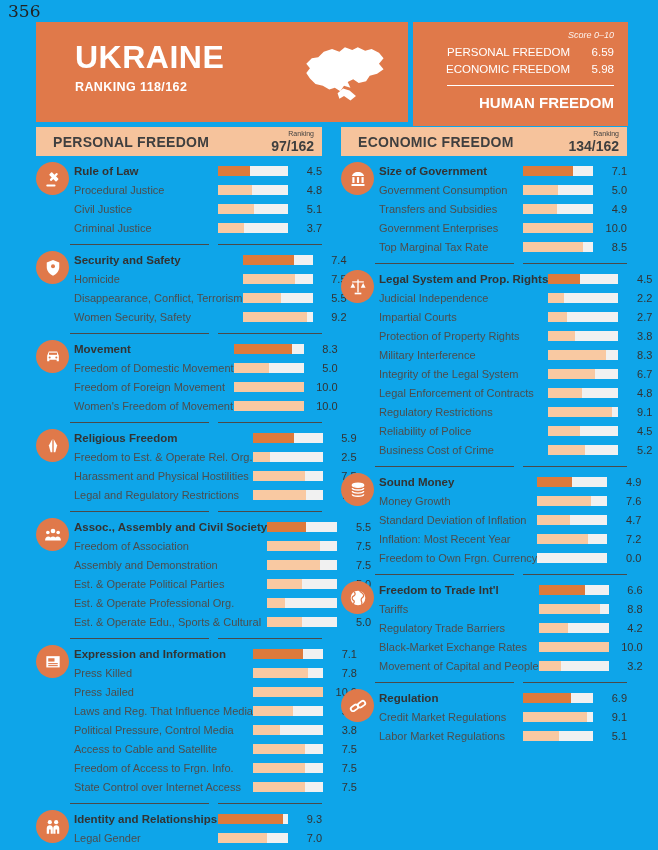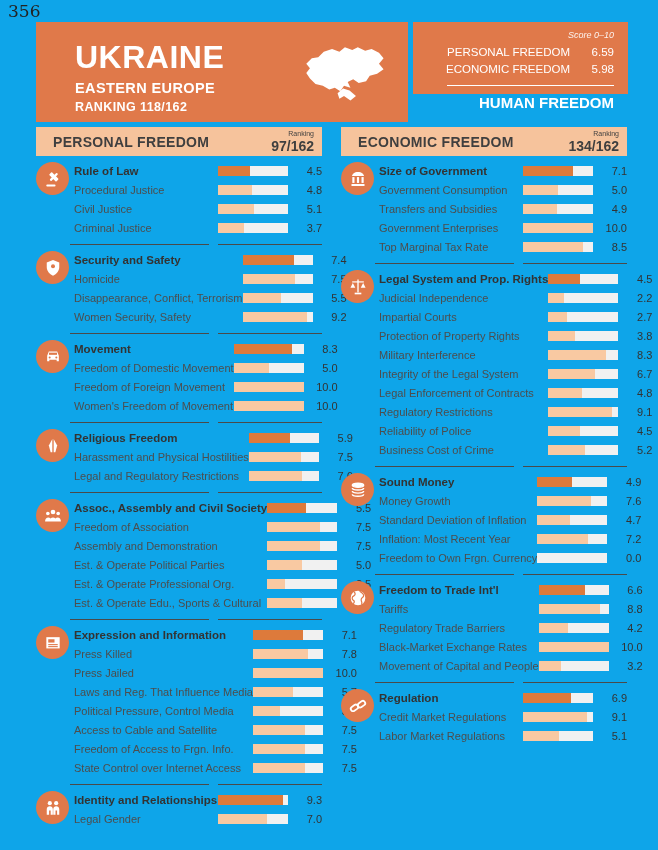--- a/index.html
+++ b/index.html
@@ -26,21 +26,21 @@
   .header-row{position:absolute;left:36px;top:22px;display:flex;gap:5px;}
   .country-box{
     width:372px;height:100px;background:var(--orange);color:#fff;
     padding:17px 0 0 39px;position:relative;
   }
   .country-name{font-size:32px;font-weight:bold;letter-spacing:.5px;line-height:1.15;}
   .country-region{font-size:14.5px;font-weight:bold;letter-spacing:.4px;margin-top:4px;}
   .country-ranking{font-size:12.5px;font-weight:bold;letter-spacing:.4px;margin-top:4px;}
   .country-map{position:absolute;right:18px;top:16px;width:92px;height:68px;}
   .score-box{
-    width:215px;height:72px;background:var(--orange);color:#fff;
+    width:215px;height:104px;background:var(--orange);color:#fff;
     padding:8px 14px 0 14px;text-align:right;
   }
   .score-note{font-size:9px;font-style:italic;opacity:.9;margin-bottom:4px;}
   .score-row{display:flex;justify-content:flex-end;gap:14px;font-size:11.5px;line-height:1.5;}
   .score-row .v{width:30px;text-align:right;}
   .score-sep{border:none;border-top:1px solid #fff;margin:6px 0 6px 20px;}
   .score-row.human{font-size:15px;font-weight:bold;flex-direction:column;}
   
   .columns{position:absolute;left:36px;top:127px;width:592px;display:flex;gap:19px;}
   .col{width:286px;}
@@ -77,21 +77,20 @@
 </head>
 <body>
 
 <div class="page">
 
   <div class="page-number">356</div>
 
   <div class="header-row">
     <div class="country-box">
       <div class="country-name">UKRAINE</div>
-      <div class="country-region">EASTERN EUROPE</div>
       <div class="country-ranking">RANKING 118/162</div>
       <svg class="country-map" viewBox="0 0 100 72" aria-hidden="true">
         <path fill="#fff" d="M9,27 L15,21 L22,20 L28,14 L37,11 L45,14 L51,9 L59,12 L65,9 L73,13 L80,11 L88,15 L93,21 L88,27 L93,33 L86,38 L78,40 L74,46 L66,48 L60,44 L54,47 L57,53 L50,51 L46,57 L40,53 L34,55 L27,51 L19,49 L13,43 L9,37 L13,32 Z"></path>
         <path fill="#fff" d="M49,54 L56,56 L63,62 L57,67 L50,62 L45,65 L43,59 Z"></path>
       </svg>
     </div>
     <div class="score-box">
       <div class="score-note">Score 0–10</div>
       <div class="score-row">
         <span>PERSONAL FREEDOM</span>
@@ -280,20 +279,27 @@
               </div>
               <div class="rows">
                 <div class="row title">
                   <span class="lbl">Religious Freedom</span>
                   <span class="barwrap">
                     <span class="bar" style="width: 59%;"></span>
                   </span>
                   <span class="val">5.9</span>
                 </div>
                 <div class="row">
+                  <span class="lbl">Freedom to Est. &amp; Operate Rel. Org.</span>
+                  <span class="barwrap">
+                    <span class="bar" style="width: 25%;"></span>
+                  </span>
+                  <span class="val">2.5</span>
+                </div>
+                <div class="row">
                   <span class="lbl">Harassment and Physical Hostilities</span>
                   <span class="barwrap">
                     <span class="bar" style="width: 75%;"></span>
                   </span>
                   <span class="val">7.5</span>
                 </div>
                 <div class="row">
                   <span class="lbl">Legal and Regulatory Restrictions</span>
                   <span class="barwrap">
                     <span class="bar" style="width: 76%;"></span>

